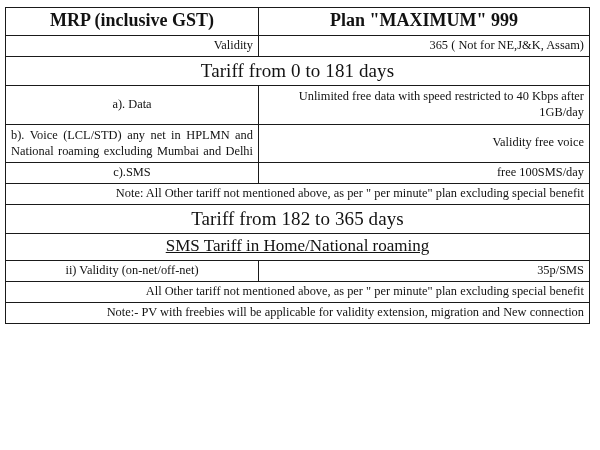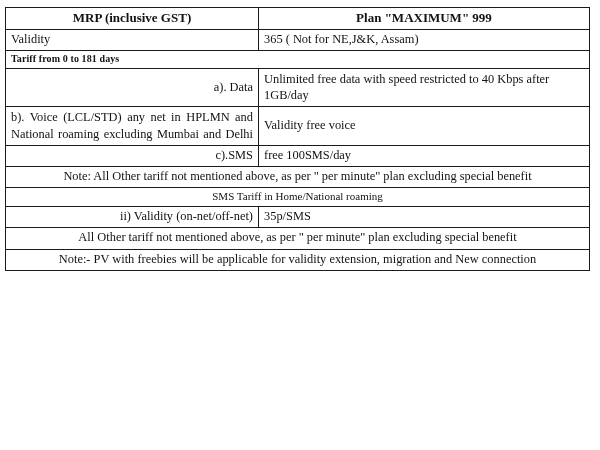--- a/index.html
+++ b/index.html
@@ -33,43 +33,44 @@
   table.tariff td {
     border: 1.6px solid #1a1a1a;
     padding: 2px 5px 3px 5px;
     vertical-align: middle;
     color: #121212;
     background: #ffffff;
   }
   col.c-left  { width: 253px; }
   col.c-right { width: 331px; }
 
-  .center    { text-align: left; }
-  .left      { text-align: right; }
+  .center    { text-align: right; }
+  .left      { text-align: center; }
   .justify   { text-align: justify; text-align-last: justify; }
 
   .band {
-    text-align: left;
-    font-weight: bold;
-    font-size: 10px;
+    text-align: center;
+    font-weight: normal;
+    font-size: 19px;
     letter-spacing: 0.1px;
   }
   .subband {
     text-align: center;
-    font-size: 11px;
+    font-size: 17px;
+    text-decoration: underline;
   }
   .note {
-    text-align: center;
+    text-align: right;
     font-size: 12.4px;
     white-space: nowrap;
   }
   .hdr {
     font-weight: bold;
     text-align: center;
-    font-size: 13px;
+    font-size: 18px;
   }
   .multi {
     line-height: 1.30;
   }
   .blank { }
 </style>
 </head>
 <body>
 
 <div class="sheet">
@@ -107,20 +108,23 @@
       <tr>
         <td class="left">c).SMS</td>
         <td class="center">free 100SMS/day</td>
       </tr>
 
 
       <tr>
         <td class="note" colspan="2">Note: All Other tariff  not mentioned above, as per " per minute" plan excluding special benefit</td>
       </tr>
 
+      <tr>
+        <td class="band" colspan="2">Tariff  from  182 to 365 days</td>
+      </tr>
 
 
 
 
       <tr>
         <td class="subband" colspan="2">SMS Tariff in Home/National roaming</td>
       </tr>
 
 
       <tr>

